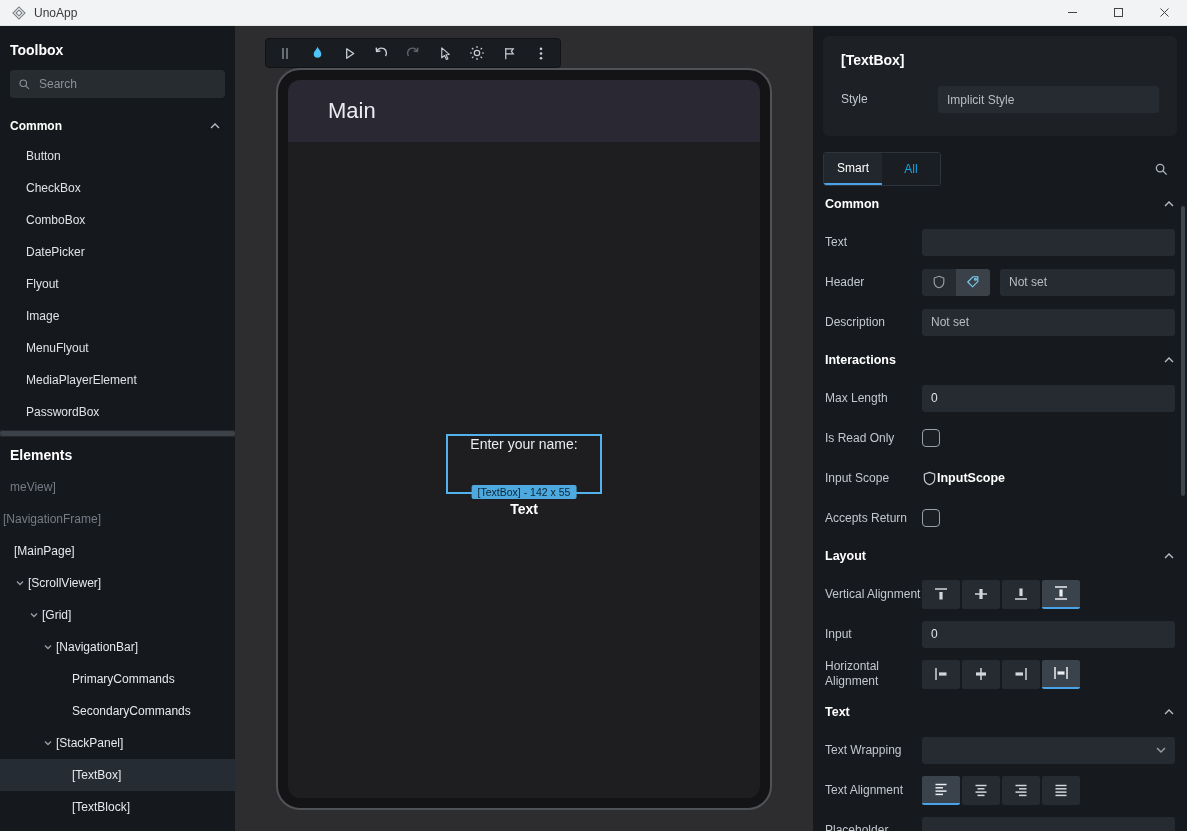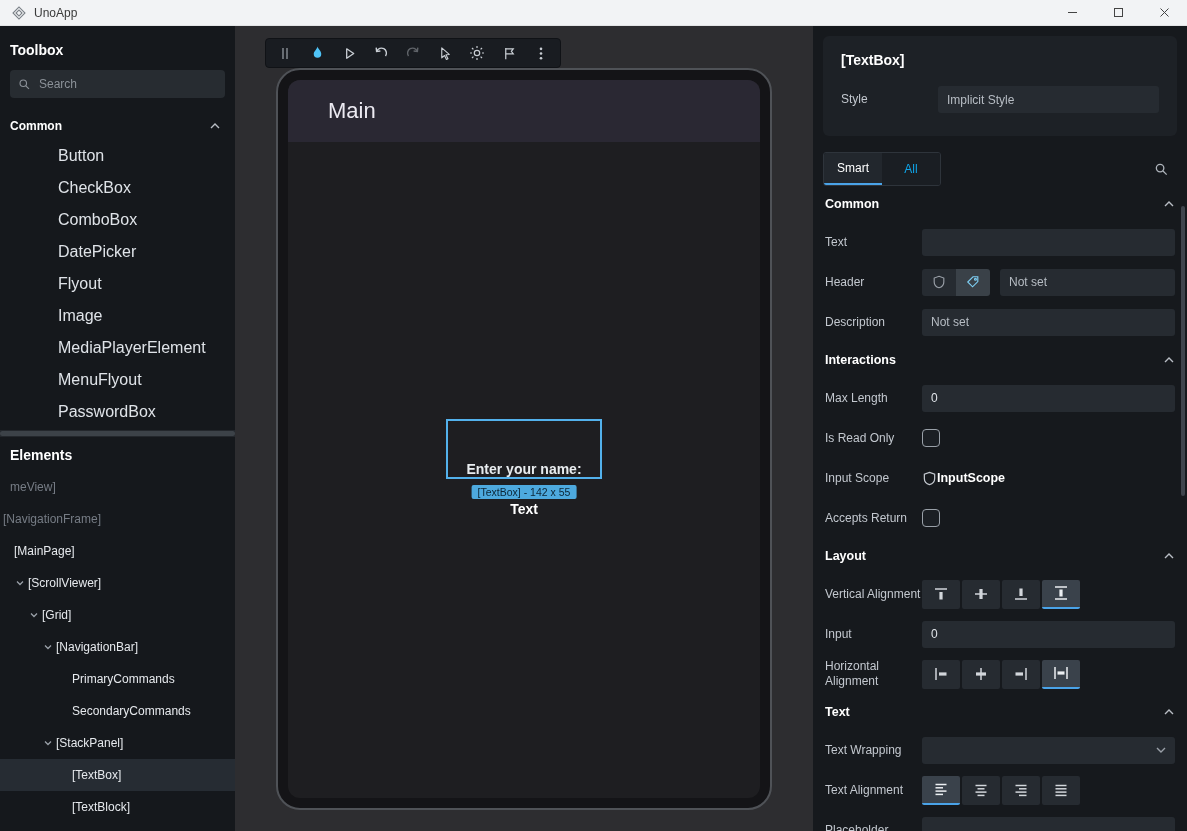--- a/index.html
+++ b/index.html
@@ -22,44 +22,44 @@
     background:#15181c; color:#e9ecef; overflow:hidden; }
   .panel-title { font-size:14px; font-weight:bold; color:#ffffff; padding:16px 10px 8px 10px; }
   .searchbox { margin:4px 10px 0 10px; height:28px; background:#272c31; border-radius:4px;
     display:flex; align-items:center; padding:0 8px; }
   .searchbox input { flex:1; background:transparent; border:none; outline:none;
     color:#c7ccd2; font-size:12px; margin-left:8px; font-family:inherit; }
   .searchbox input::placeholder { color:#8b9198; }
   .section-hdr { margin-top:14px; height:28px; display:flex; align-items:center;
     justify-content:space-between; padding:0 14px 0 10px; font-size:12px; font-weight:bold; color:#fff; }
   .tb-item { height:32px; display:flex; align-items:center; padding-left:26px;
-    font-size:16px; color:#dfe3e8; cursor:default;margin-left:32px; }
+    font-size:12px; color:#dfe3e8; cursor:default; }
   .hscroll { margin-top:2px; height:7px; background:#23272c; position:relative; }
   .hscroll .thumb { position:absolute; left:0; top:1px; height:5px; width:100%; background:#3c4248; border-radius:3px; }
   .tree-row { height:32px; display:flex; align-items:center; font-size:12px; color:#e6e9ed; cursor:default; white-space:nowrap; }
   .tree-row.dim { color:#767c85; }
   .tree-row.selected { background:#262c33; }
   .tree-row .chev { width:16px; display:flex; justify-content:center; flex-shrink:0; }
 
   
   .canvas { position:absolute; left:235px; top:26px; width:578px; height:805px; background:#2d2d30; }
   .float-toolbar { position:absolute; left:30px; top:12px; height:30px;
     background:#191c21; border:1px solid #101216; border-radius:4px;
     display:flex; align-items:center; padding:0 10px; gap:14px; }
   .ft-icon { display:flex; align-items:center; justify-content:center; width:18px; height:18px; cursor:default; }
   .phone { position:absolute; left:41px; top:42px; width:496px; height:742px;
     background:#141417; border:2px solid #4f5257; border-radius:24px; padding:10px; }
   .screen { width:100%; height:100%; border-radius:12px; overflow:hidden; background:#1e1e21;
     display:flex; flex-direction:column; }
   .screen-header { height:62px; background:#2a2833; display:flex; align-items:center; flex-shrink:0; }
   .screen-header .pg-title { margin-left:40px; font-size:22px; color:#eceaf2; font-weight:500; }
   .screen-body { position:relative; flex:1; }
-  .tbox-adorner { position:absolute; left:50%; top:277px; transform:translateX(-50%);
-    width:156px; height:60px; border:2px solid #53b1ec; display:flex; align-items:flex-end;
-    justify-content:center; color:#e8ecef; font-size:14px;font-weight:bold; }
+  .tbox-adorner { position:absolute; left:50%; top:292px; transform:translateX(-50%);
+    width:156px; height:60px; border:2px solid #53b1ec; display:flex; align-items:flex-start;
+    justify-content:center; color:#e8ecef; font-size:14px; }
   .sel-badge { position:absolute; left:50%; top:343px; transform:translateX(-50%);
     background:#4da9de; color:#0b2536; font-size:10.5px; padding:1px 6px; border-radius:2px; white-space:nowrap; }
   .text-block { position:absolute; left:50%; top:359px; transform:translateX(-50%);
     color:#ffffff; font-size:14px; font-weight:bold; }
 
   
   .props { position:absolute; left:813px; top:26px; width:374px; height:805px;
     background:#16191d; color:#e9ecef; overflow:hidden; }
   .card { margin:10px; height:100px; background:#1d2126; border-radius:6px; padding:16px 18px; }
   .card-title { font-size:14px; font-weight:bold; color:#fff; }
@@ -149,22 +149,22 @@
         <polyline points="2,7 6,3 10,7" fill="none" stroke="#b9bec5" stroke-width="1.4"></polyline>
         </svg>
     </div>
 
     <div class="tb-item">Button</div>
     <div class="tb-item">CheckBox</div>
     <div class="tb-item">ComboBox</div>
     <div class="tb-item">DatePicker</div>
     <div class="tb-item">Flyout</div>
     <div class="tb-item">Image</div>
+    <div class="tb-item">MenuFlyout</div>
     <div class="tb-item">MediaPlayerElement</div>
-    <div class="tb-item">MenuFlyout</div>
     <div class="tb-item">PasswordBox</div>
 
     <div class="hscroll">
       <div class="thumb"></div>
     </div>
 
     <div class="panel-title" style="padding-top:10px;">Elements</div>
 
     <div class="tree-row dim" style="padding-left:10px;">
       <span>meView]</span>

